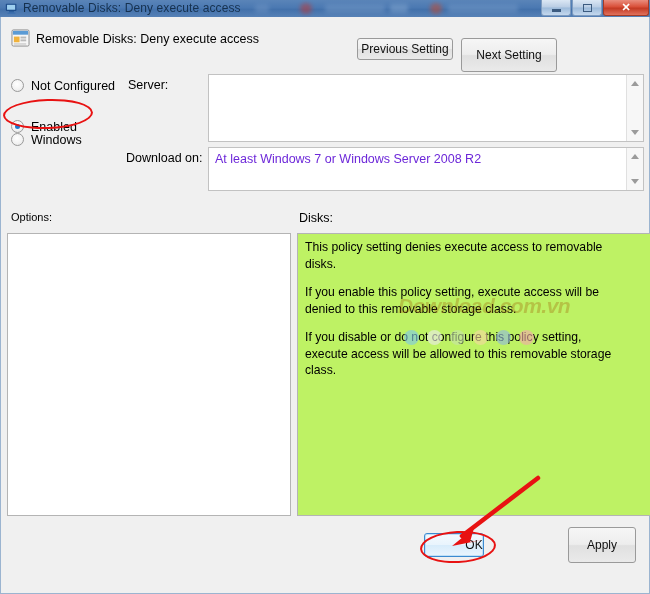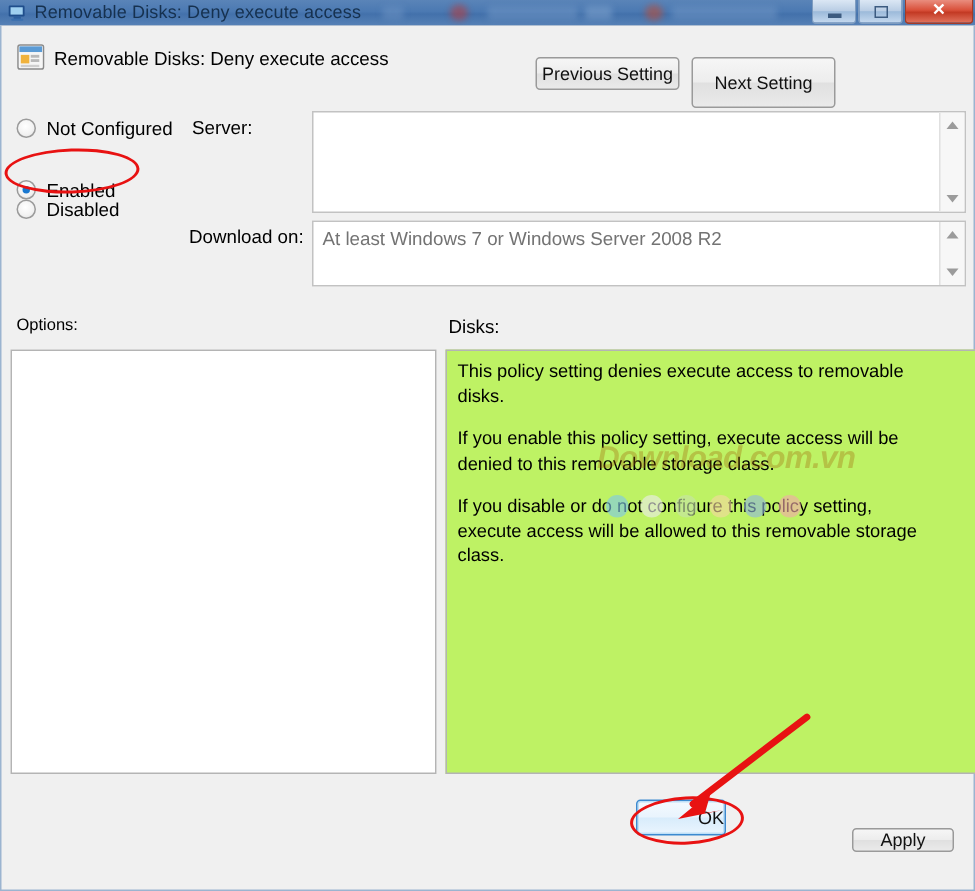--- a/index.html
+++ b/index.html
@@ -193,21 +193,21 @@
     width: 436px; height: 68px;
   }
   .field-supported {
     left: 208px; top: 147px;
     width: 436px; height: 44px;
   }
   .field-text {
     position: absolute;
     left: 6px; top: 4px;
     font-size: 12.5px;
-    color: #737373;
+    color: #6d28d9;
     white-space: nowrap;
   }
   .vscroll {
     position: absolute;
     right: 0; top: 0;
     width: 17px;
     height: 100%;
     background: #f7f7f7;
     border-left: 1px solid #e0e0e0;
     box-sizing: border-box;
@@ -305,22 +305,22 @@
     background: linear-gradient(to bottom, #f4fafe 0%, #e9f4fd 48%, #d8ecfb 52%, #eaf5fe 100%);
     padding-left: 40px;
   }
   .btn-cancel {
     position: absolute;
     left: 492px; top: 533px;
     width: 68px; height: 24px;
   }
   .btn-apply {
     position: absolute;
-    left: 568px; top: 552px;
-    width: 68px; height: 16px;
+    left: 568px; top: 527px;
+    width: 68px; height: 36px;
   }
 
   
   .annot {
     position: absolute;
     pointer-events: none;
   }
   .ellipse-enabled {
     left: 3px; top: 99px;
     width: 86px; height: 26px;
@@ -394,21 +394,21 @@
   <div class="radio-row r1">
     <span class="radio-mark"></span>
     <span class="radio-label">Not Configured</span>
   </div>
   <div class="radio-row r2">
     <span class="radio-mark on"></span>
     <span class="radio-label">Enabled</span>
   </div>
   <div class="radio-row r3">
     <span class="radio-mark"></span>
-    <span class="radio-label">Disabled</span>
+    <span class="radio-label">Windows</span>
   </div>
 
   <div class="lbl-comment">Server:</div>
   <div class="field field-comment">
     <div class="field-text"></div>
     <div class="vscroll">
       <span class="arr up"></span>
       <span class="arr down"></span>
     </div>
   </div>

